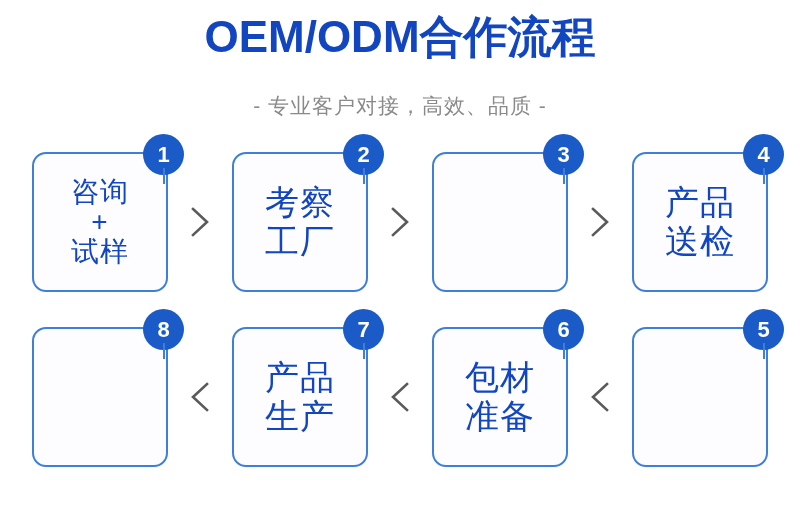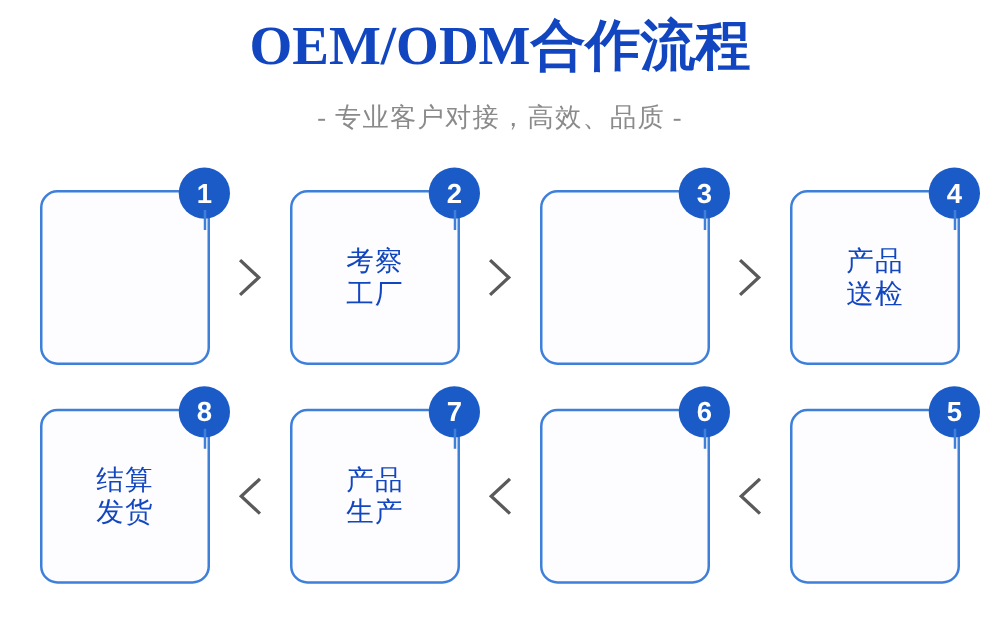--- a/index.html
+++ b/index.html
@@ -14,32 +14,31 @@
     overflow: hidden;
     font-family: "Liberation Sans", "DejaVu Sans", sans-serif;
   }
 
   
   .header {
     width: 100%;
     text-align: center;
     padding-top: 14px;
     box-sizing: border-box;
-    font-family: Liberation Serif, serif;
   }
   .title {
     font-size: 44px;
     font-weight: bold;
     color: #1246C0;
     letter-spacing: 0px;
     line-height: 1.05;
     white-space: nowrap;
   }
   .subtitle {
-    margin-top: 20px;
+    margin-top: 32px;
     font-size: 21px;
     color: #8a8a8a;
     letter-spacing: 1px;
     font-weight: normal;
     white-space: nowrap;
   }
 
   
   .flow {
     position: absolute;
@@ -70,21 +69,21 @@
     border: 2px solid #3d7fd9;
     border-radius: 14px;
     background: #fdfdff;
     display: flex;
     flex-direction: column;
     align-items: center;
     justify-content: center;
   }
   .step-label {
     color: #1246C0;
-    font-size: 22px;
+    font-size: 34px;
     font-weight: 500;
     line-height: 1.16;
     text-align: center;
     letter-spacing: 1px;
     white-space: pre-line;
   }
   .step-label.compact {
     font-size: 28px;
     line-height: 1.06;
   }
@@ -136,20 +135,23 @@
 <div class="header">
   <div class="title">OEM/ODM合作流程</div>
   <div class="subtitle">- 专业客户对接，高效、品质 -</div>
 </div>
 
 <div class="flow row-1">
   <div class="row-inner" id="row1-inner">
       <div class="cell">
         <div class="step">
           <div class="badge">1</div>
+          <div class="step-label compact">咨询
++
+试样</div>
         </div>
       </div>
       <div class="chev">
         <svg width="28" height="38" viewBox="0 0 28 38">
           <path d="M7 6 L21 19 L7 32" fill="none" stroke="#5a5a5a" stroke-width="2.6" stroke-linecap="square" stroke-linejoin="miter"></path>
         </svg>
       </div>
       <div class="cell">
         <div class="step">
           <div class="badge">2</div>
@@ -180,22 +182,20 @@
         </div>
       </div>
     </div>
 </div>
 
 <div class="flow row-2">
   <div class="row-inner" id="row2-inner">
       <div class="cell">
         <div class="step">
           <div class="badge">8</div>
-          <div class="step-label">结算
-发货</div>
         </div>
       </div>
       <div class="chev">
         <svg width="28" height="38" viewBox="0 0 28 38">
           <path d="M21 6 L7 19 L21 32" fill="none" stroke="#5a5a5a" stroke-width="2.6" stroke-linecap="square" stroke-linejoin="miter"></path>
         </svg>
       </div>
       <div class="cell">
         <div class="step">
           <div class="badge">7</div>
@@ -204,20 +204,22 @@
         </div>
       </div>
       <div class="chev">
         <svg width="28" height="38" viewBox="0 0 28 38">
           <path d="M21 6 L7 19 L21 32" fill="none" stroke="#5a5a5a" stroke-width="2.6" stroke-linecap="square" stroke-linejoin="miter"></path>
         </svg>
       </div>
       <div class="cell">
         <div class="step">
           <div class="badge">6</div>
+          <div class="step-label">包材
+准备</div>
         </div>
       </div>
       <div class="chev">
         <svg width="28" height="38" viewBox="0 0 28 38">
           <path d="M21 6 L7 19 L21 32" fill="none" stroke="#5a5a5a" stroke-width="2.6" stroke-linecap="square" stroke-linejoin="miter"></path>
         </svg>
       </div>
       <div class="cell">
         <div class="step">
           <div class="badge">5</div>

